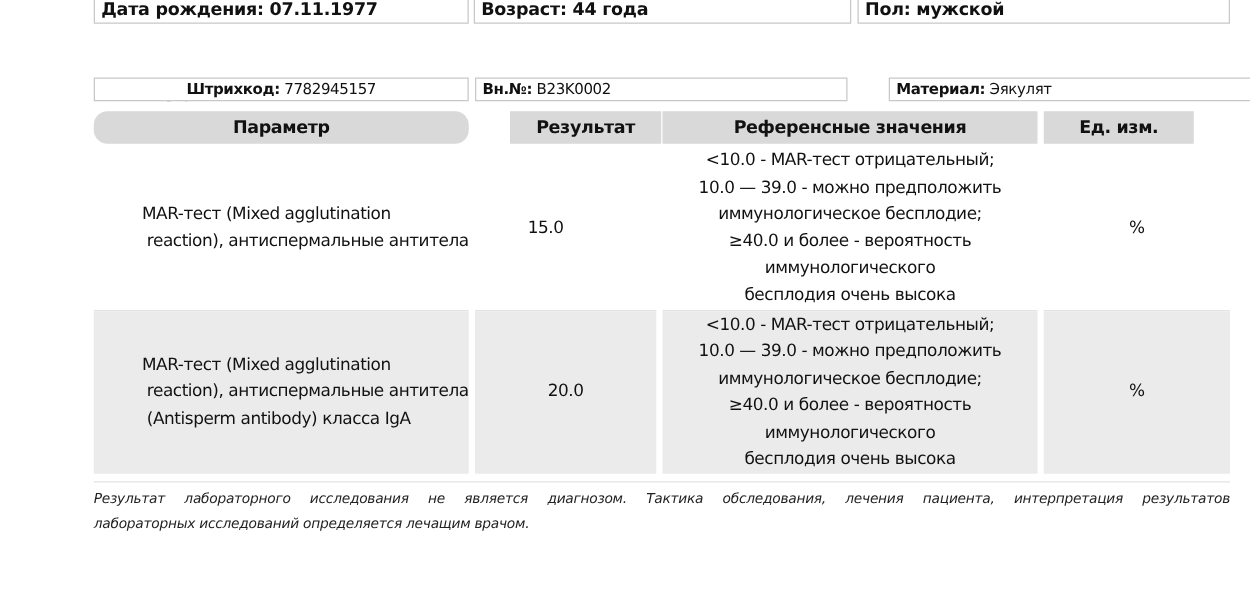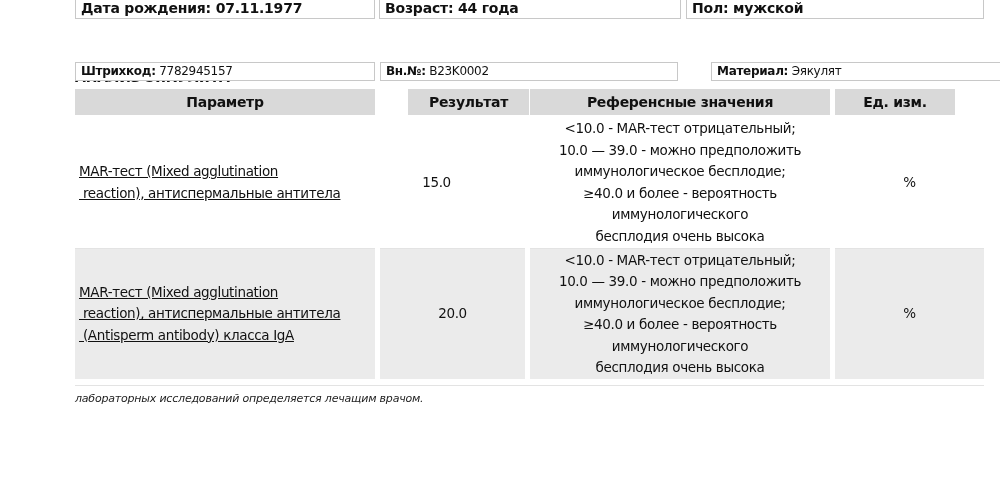--- a/index.html
+++ b/index.html
@@ -10,55 +10,55 @@
              padding:0 5px; line-height:19px; height:21px; white-space:nowrap; overflow:hidden;
              letter-spacing:-0.2px; }
   .infosmall { border:1px solid #c8c8c8; background:#fff; font-size:12px; padding:0 5px;
                line-height:17px; height:19px; white-space:nowrap; overflow:hidden; letter-spacing:-0.3px; }
   .infosmall b { font-weight:bold; }
   .section-title { font-size:14px; font-weight:bold; letter-spacing:-0.2px;margin-top:36px; }
   .th { background:#d9d9d9; font-size:14px; font-weight:bold; text-align:center;
         line-height:26px; height:26px; letter-spacing:-0.3px; }
   .cell { display:flex; align-items:center; font-size:13.5px; line-height:21.5px; letter-spacing:-0.35px; }
   .cell.center { justify-content:center; text-align:center; }
-  .cell.left { justify-content:flex-start; text-align:left; padding-left:4px;text-decoration:underline; }
+  .cell.left { justify-content:flex-end; text-align:left; padding-left:4px; }
   .row-alt { background:#ebebeb; }
   .hline { height:1px; background:#e3e3e3; }
   .note { font-size:11px; font-style:italic; line-height:20px; letter-spacing:-0.2px;
           text-align:justify; color:#222; }
 </style>
 </head>
 <body>
 
 <div class="abs infobox" style="left:75px; top:-2px; width:300px;">
   <span>Дата рождения: 07.11.1977</span>
 </div>
 <div class="abs infobox" style="left:379px; top:-2px; width:302px;">
   <span>Возраст: 44 года</span>
 </div>
 <div class="abs infobox" style="left:686px; top:-2px; width:298px;">
   <span>Пол: мужской</span>
 </div>
 
 <div class="abs section-title" style="left:75px; top:33px;">АНАЛИЗ ЭЯКУЛЯТА</div>
 
-<div class="abs infosmall" style="left:75px; top:62px; width:300px;">
+<div class="abs infosmall" style="left:75px; top:62px; width:300px;text-align:center;">
   <b>Штрихкод:</b>
   <span>7782945157</span>
 </div>
 <div class="abs infosmall" style="left:380px; top:62px; width:298px;">
   <b>Вн.№:</b>
   <span>B23K0002</span>
 </div>
 <div class="abs infosmall" style="left:711px; top:62px; width:301px;">
   <b>Материал:</b>
   <span>Эякулят</span>
 </div>
 
-<div class="abs th" style="left:75px; top:89px; width:300px;">Параметр</div>
+<div class="abs th" style="left:75px; top:89px; width:300px;border-radius:11px;">Параметр</div>
 <div class="abs th" style="left:380px; top:89px; width:121px;margin-left:28px;">Результат</div>
 <div class="abs th" style="left:530px; top:89px; width:300px;">Референсные значения</div>
 <div class="abs th" style="left:835px; top:89px; width:120px;">Ед. изм.</div>
 
 <div class="abs cell left" style="left:75px; top:118px; width:300px; height:129px;">
   <div>
     <div>MAR-тест (Mixed agglutination</div>
     <div style="white-space:pre"> reaction), антиспермальные антитела</div>
   </div>
 </div>
@@ -96,14 +96,15 @@
     <div>≥40.0 и более - вероятность</div>
     <div>иммунологического</div>
     <div>бесплодия очень высока</div>
   </div>
 </div>
 <div class="abs cell center row-alt" style="left:835px; top:249px; width:149px; height:130px;">%</div>
 
 <div class="abs hline" style="left:75px; top:385px; width:909px;"></div>
 
 <div class="abs note" style="left:75px; top:389px; width:909px;">
+  <div style="text-align:justify; text-align-last:justify;">Результат лабораторного исследования не является диагнозом. Тактика обследования, лечения пациента, интерпретация результатов</div>
   <div>лабораторных исследований определяется лечащим врачом.</div>
 </div>
 
 </body></html>

